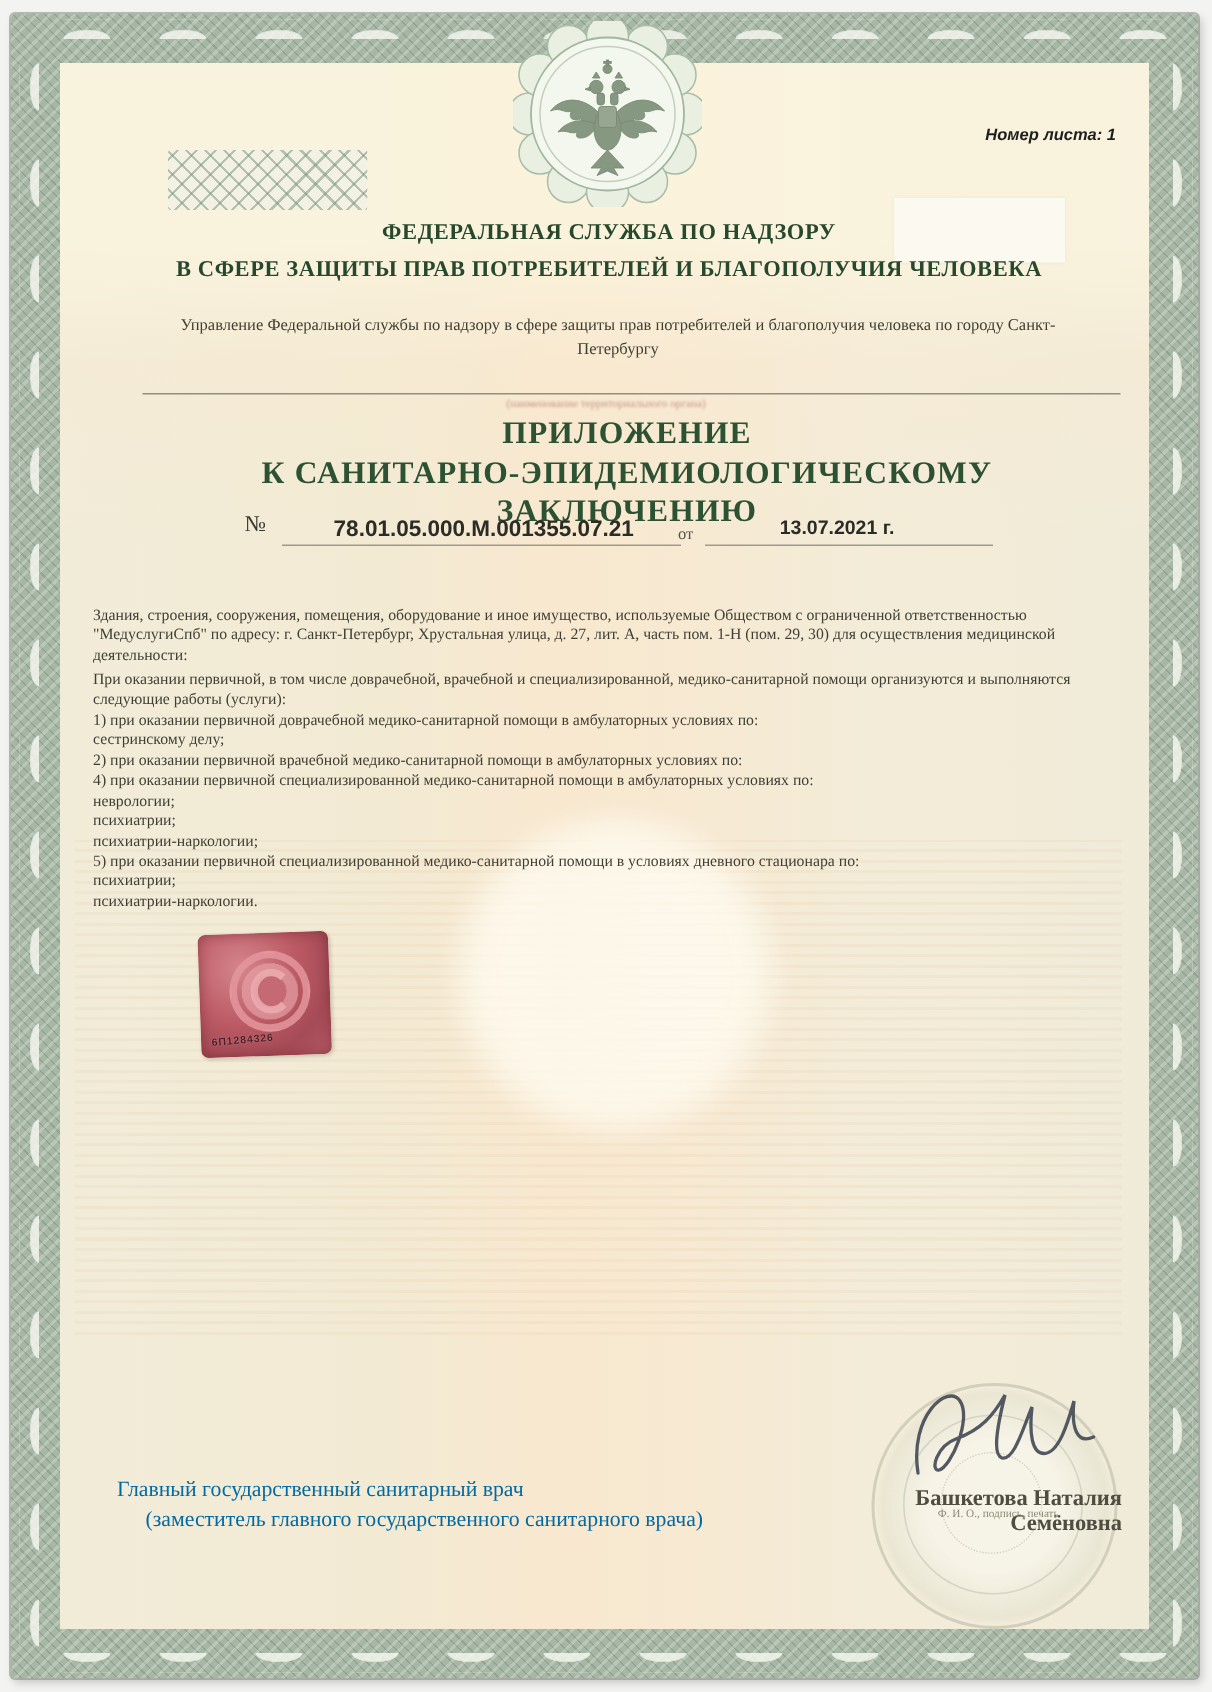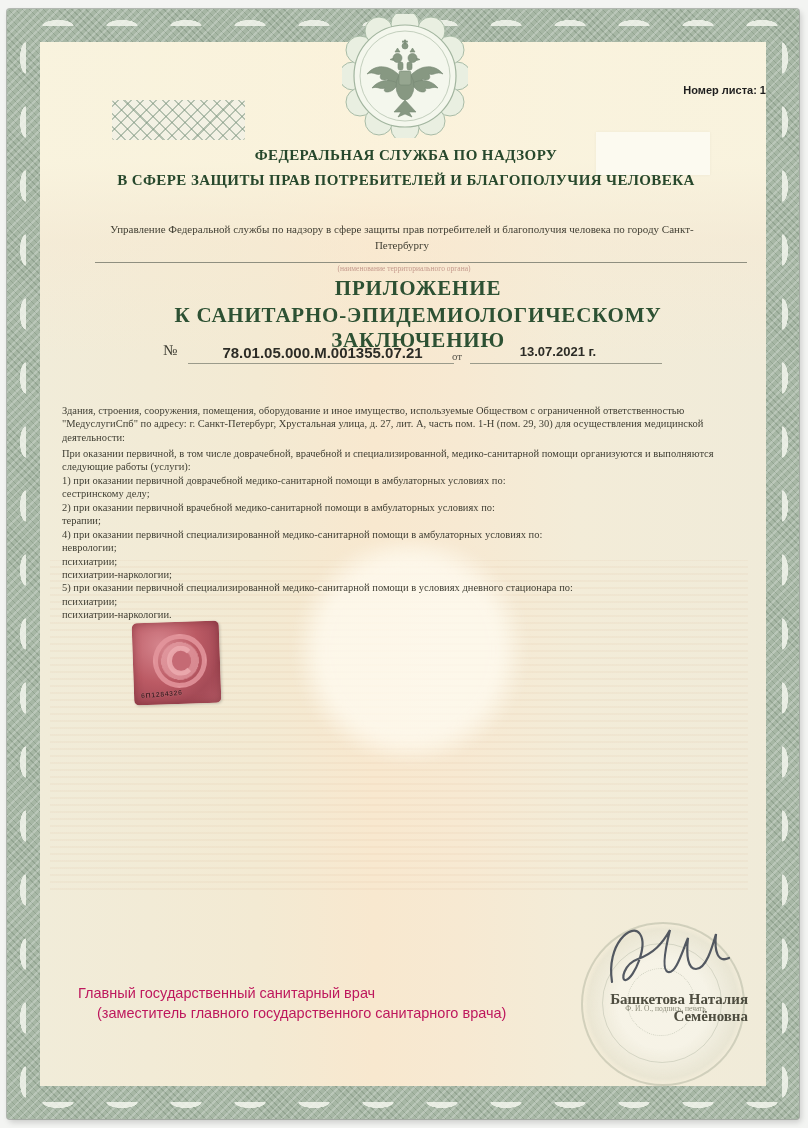--- a/index.html
+++ b/index.html
@@ -52,43 +52,43 @@
     z-index:4;
   }
   .watermark{
     position:absolute;left:290px;top:540px;width:240px;height:220px;border-radius:50%;
     background:radial-gradient(circle, rgba(255,252,242,.75) 0 55%, transparent 72%);
     filter:blur(6px);z-index:4;
   }
   .content{position:absolute;inset:0;z-index:5;}
   
   .sheet-number{
-    position:absolute;top:84px;right:42px;
-    font-family:"Liberation Sans", sans-serif;font-size:11px;font-weight:bold;color:#1e1e1e;
+    position:absolute;top:84px;right:64px;
+    font-family:"Liberation Sans", sans-serif;font-size:11px;font-weight:bold;color:#1e1e1e;font-style:italic;
   }
   .guilloche{
     position:absolute;left:112px;top:100px;width:133px;height:40px;
     background-color:#f3f1e4;
     background-image:
       repeating-linear-gradient(45deg, rgba(120,146,124,.5) 0 1.5px, transparent 1.5px 9px),
       repeating-linear-gradient(-45deg, rgba(120,146,124,.5) 0 1.5px, transparent 1.5px 9px);
     border-radius:2px;filter:blur(.4px);
   }
   .emblem{position:absolute;left:342px;top:14px;width:126px;height:124px;}
   .white-box{
     position:absolute;left:596px;top:132px;width:114px;height:43px;
     background:#fcfaf0;box-shadow:0 0 3px rgba(0,0,0,.05);
   }
   .agency{position:absolute;left:40px;right:60px;text-align:center;
     font-weight:bold;color:#27482c;letter-spacing:.4px;padding-left:24px;}
   .agency.l1{top:147px;font-size:15px;}
   .agency.l2{top:172px;font-size:15px;}
   .territorial{
-    position:absolute;left:92px;top:210px;width:620px;text-align:center;
-    font-size:11px;line-height:1.45;color:#413f33;margin-top:12px;
+    position:absolute;left:102px;top:210px;width:620px;text-align:center;
+    font-size:11px;line-height:1.45;color:#413f33;
   }
   .rule1{position:absolute;left:95px;top:262px;width:652px;border-top:1px solid #8f8f80;}
   .territorial-caption{
     position:absolute;left:254px;top:264px;width:300px;text-align:center;
     font-size:7.5px;color:#c59a8d;filter:blur(.6px);
   }
   
   .doc-title{position:absolute;left:40px;right:60px;text-align:center;
     font-weight:bold;color:#2d5133;letter-spacing:.8px;padding-left:48px;}
   .doc-title.l1{top:276px;font-size:21px;}
@@ -131,21 +131,21 @@
   }
   .holo-serial{
     position:absolute;left:7px;bottom:7px;
     font-family:"Liberation Sans", sans-serif;font-size:7px;font-weight:bold;
     color:#471e24;letter-spacing:.6px;transform:rotate(-3deg);
     text-shadow:0 0 1px rgba(255,200,200,.5);
   }
   
   .sig-left{
     position:absolute;left:78px;
-    font-family:Liberation Sans, sans-serif;font-size:14.5px;color:#be185d;
+    font-family:Liberation Serif, serif;font-size:14.5px;color:#0369a1;
   }
   .sig-left.l1{top:985px;}
   .sig-left.l2{top:1005px;margin-left:19px;}
   .stamp{
     position:absolute;left:581px;top:922px;width:160px;height:160px;border-radius:50%;
     border:2px solid rgba(140,150,128,.32);
     background:radial-gradient(circle, rgba(250,250,244,.5) 0 40%, rgba(200,206,190,.18) 66%, transparent 70%);
   }
   .stamp-inner{
     position:absolute;left:19px;top:19px;width:118px;height:118px;border-radius:50%;
@@ -252,21 +252,20 @@
   <div class="date-value">13.07.2021 г.</div>
   <div class="no-underline2"></div>
 
   <div class="para1">Здания, строения, сооружения, помещения, оборудование и иное имущество, используемые Обществом с ограниченной ответственностью "МедуслугиСпб" по адресу: г. Санкт-Петербург, Хрустальная улица, д. 27, лит. А, часть пом. 1-Н (пом. 29, 30) для осуществления медицинской деятельности:</div>
 
   <div class="body-lines">
     <div>При оказании первичной, в том числе доврачебной, врачебной и специализированной, медико-санитарной помощи организуются и выполняются следующие работы (услуги):</div>
     <div>1) при оказании первичной доврачебной медико-санитарной помощи в амбулаторных условиях по:</div>
     <div>сестринскому делу;</div>
     <div>2) при оказании первичной врачебной медико-санитарной помощи в амбулаторных условиях по:</div>
-    <div>терапии;</div>
     <div>4) при оказании первичной специализированной медико-санитарной помощи в амбулаторных условиях по:</div>
     <div>неврологии;</div>
     <div>психиатрии;</div>
     <div>психиатрии-наркологии;</div>
     <div>5) при оказании первичной специализированной медико-санитарной помощи в условиях дневного стационара по:</div>
     <div>психиатрии;</div>
     <div>психиатрии-наркологии.</div>
   </div>
 
   <div class="holo">

